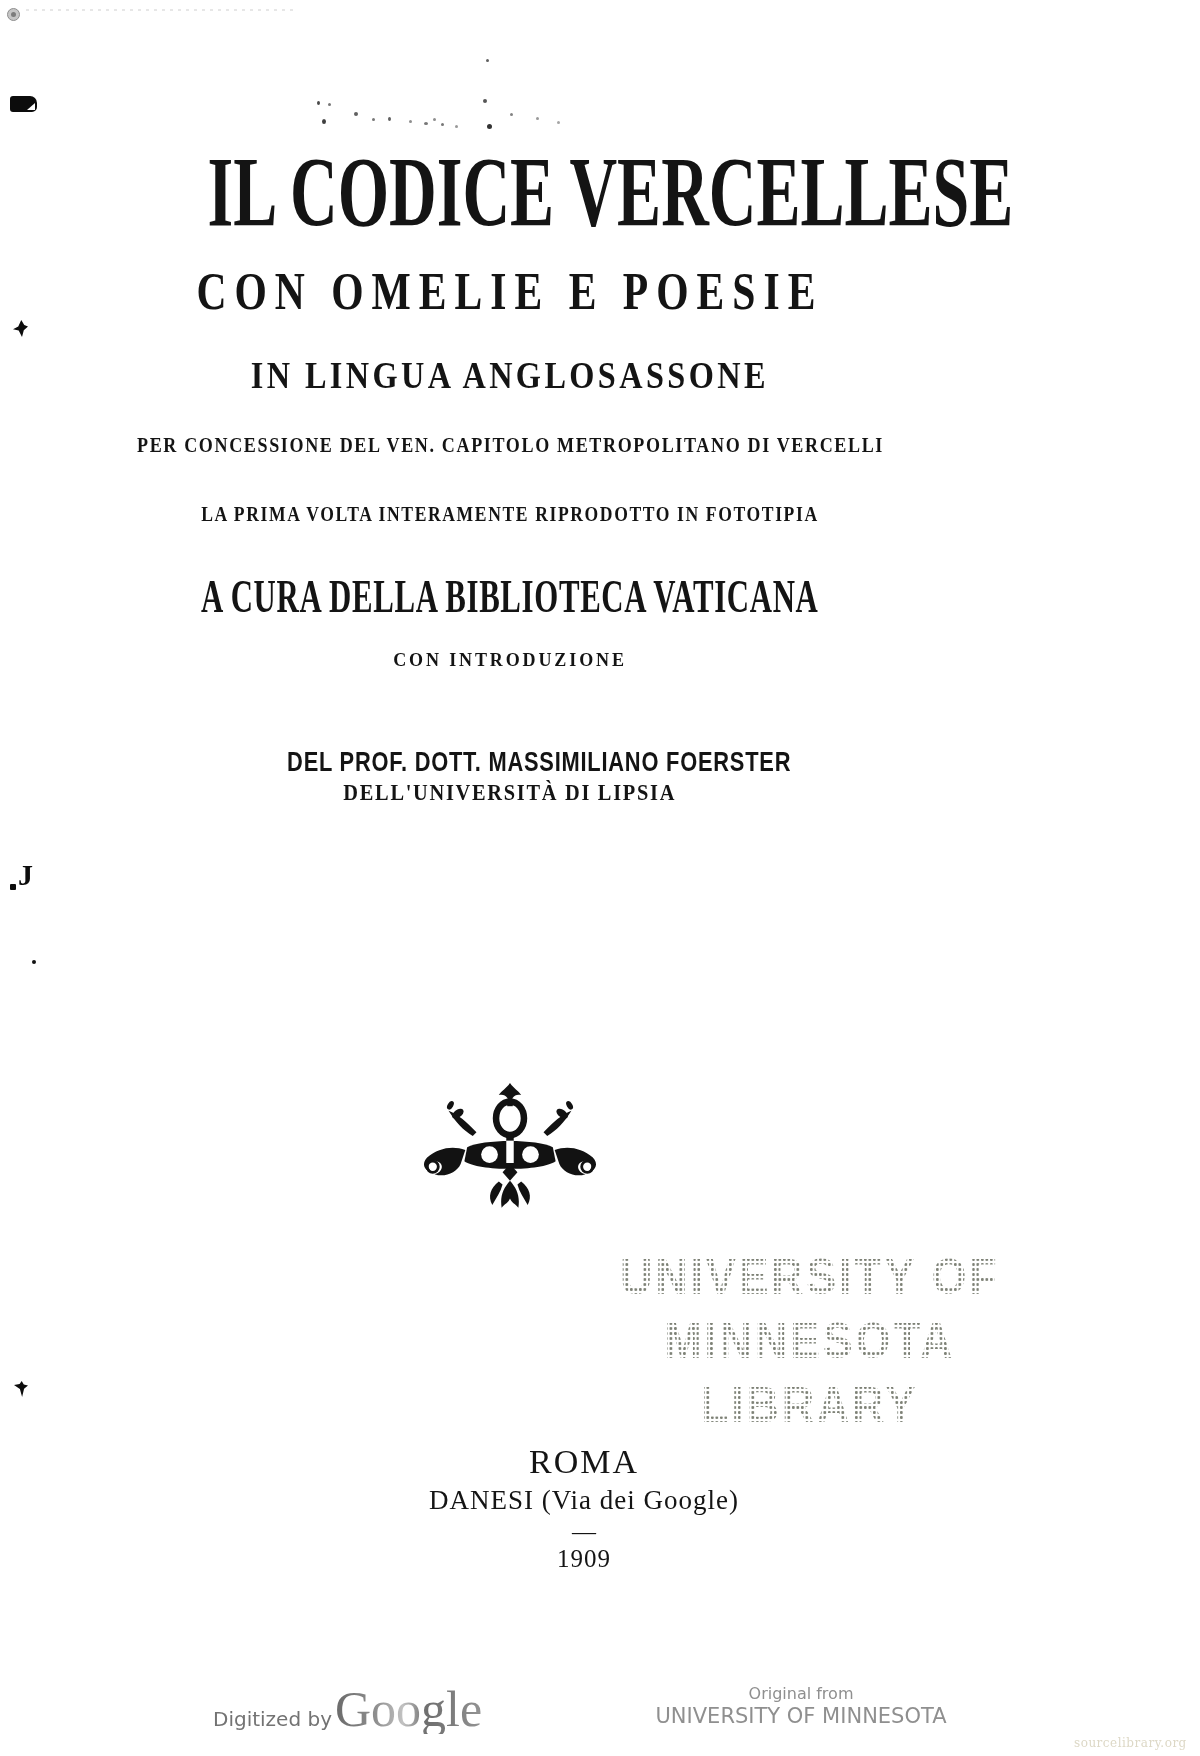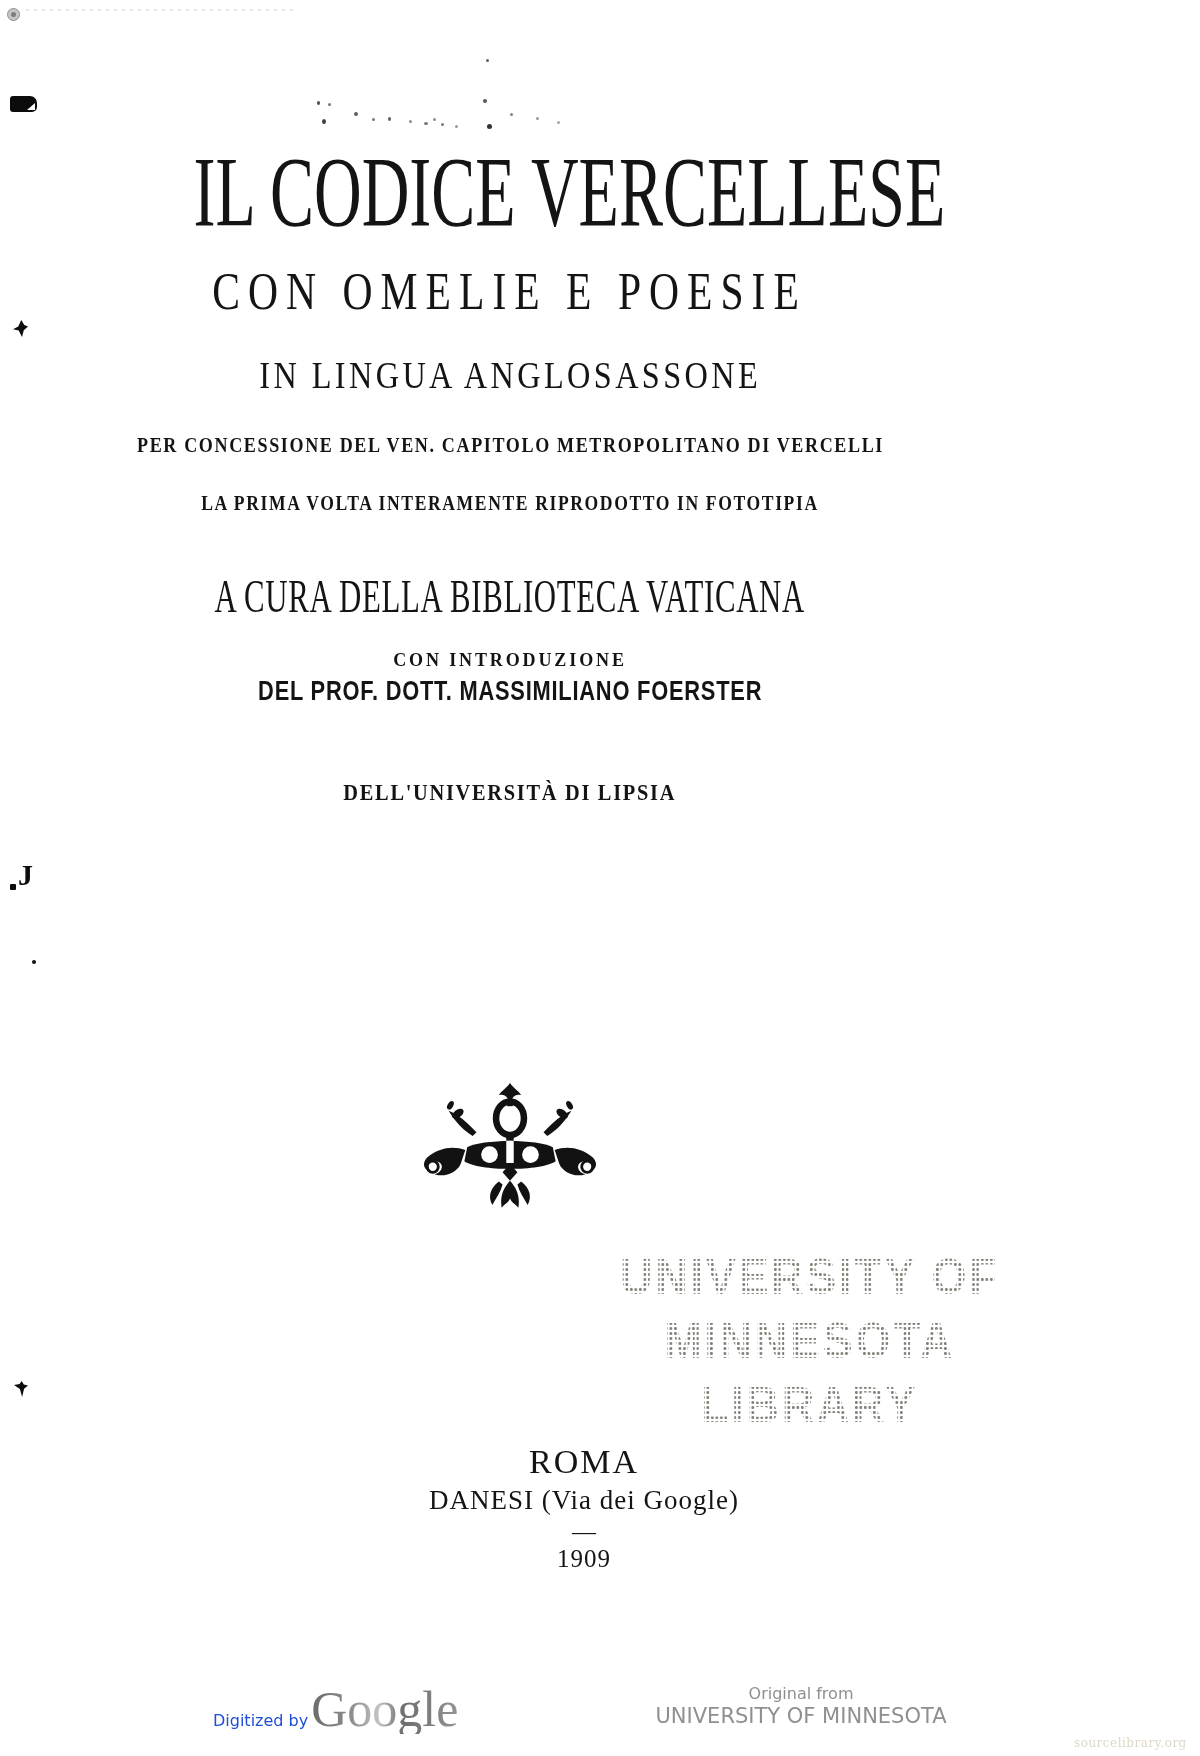--- a/index.html
+++ b/index.html
@@ -2,37 +2,37 @@
 <html><head>
 <meta charset="utf-8">
 <style>
   html,body{margin:0;padding:0;}
   body{
     width:1200px;height:1756px;background:#ffffff;position:relative;overflow:hidden;
     font-family:"Liberation Serif", serif;color:#141414;
   }
   .abs{position:absolute;}
   
-  .cline{position:absolute;left:0;width:1020px;text-align:center;white-space:nowrap;}
+  .cline{position:absolute;left:0;width:1020px;text-align:center;white-space:nowrap;font-weight:bold;}
   .sq{display:inline-block;transform-origin:50% 50%;}
   .t-main   {top:142px;font-size:100px;line-height:1;}
   .t-main   .sq{transform:scaleX(0.66);}
   .t-sub    {top:266px;font-size:52px;line-height:1;}
   .t-sub    .sq{transform:scaleX(0.80);letter-spacing:10px;}
   .t-lang   {top:356px;font-size:38px;line-height:1;}
   .t-lang   .sq{transform:scaleX(0.85);letter-spacing:4px;}
   .t-conc   {top:434px;font-size:22px;line-height:1;font-weight:bold;}
   .t-conc   .sq{transform:scaleX(0.82);letter-spacing:2px;}
-  .t-repr   {top:492px;font-size:22px;line-height:1;font-weight:bold;}
+  .t-repr   {top:503px;font-size:22px;line-height:1;font-weight:bold;}
   .t-repr   .sq{transform:scaleX(0.80);letter-spacing:2px;}
   .t-cura   {top:574px;font-size:46px;line-height:1;}
   .t-cura   .sq{transform:scaleX(0.67);letter-spacing:1px;}
   .t-intro  {top:650px;font-size:19px;line-height:1;font-weight:bold;}
   .t-intro  .sq{transform:scaleX(0.95);letter-spacing:3px;}
-  .t-auth   {top:677px;font-size:28px;line-height:1;font-weight:bold;font-family:"Liberation Sans",sans-serif;}
+  .t-auth   {top:748px;font-size:28px;line-height:1;font-weight:bold;font-family:"Liberation Sans",sans-serif;padding-left:29px;}
   .t-auth   .sq{transform:scaleX(0.78);letter-spacing:1px;}
   .t-affil  {top:780px;font-size:24px;line-height:1;font-weight:bold;}
   .t-affil  .sq{transform:scaleX(0.85);letter-spacing:2px;}
 
   
   .iline{position:absolute;left:12px;width:1144px;text-align:center;white-space:nowrap;}
   .i-city{top:1443px;font-size:34px;letter-spacing:2px;}
   .i-pub {top:1485px;font-size:27px;letter-spacing:1px;}
   .i-dash{top:1518px;font-size:24px;}
   .i-year{top:1545px;font-size:25px;letter-spacing:1px;}
@@ -48,21 +48,21 @@
     -webkit-background-clip:text;background-clip:text;}
   @supports not ((-webkit-background-clip:text) or (background-clip:text)){
     .stamp-line .sq{color:rgba(95,100,86,.5);background:none;}
   }
 
   
   .ornament{position:absolute;left:415px;top:1082px;width:190px;height:135px;}
 
   
   .digitized{position:absolute;left:213px;top:1684px;display:flex;align-items:baseline;}
-  .digitized-label{font-family:"DejaVu Sans",sans-serif;font-size:16px;color:#1d4ed8;}
+  .digitized-label{font-family:"DejaVu Sans",sans-serif;font-size:20px;color:#737373;}
   .google-logo{font-family:"Liberation Serif",serif;font-size:50px;line-height:1;margin-left:3px;
     color:transparent;
     background-image:linear-gradient(90deg,#6a6a6a 0%,#8f8f8f 28%,#c2c2c2 46%,#6f6f6f 62%,#7d7d7d 80%,#949494 100%);
     -webkit-background-clip:text;background-clip:text;}
   @supports not ((-webkit-background-clip:text) or (background-clip:text)){
     .google-logo{color:#7d7d7d;background:none;}
   }
   .origin{position:absolute;left:0;top:1684px;width:1602px;text-align:center;
     font-family:"DejaVu Sans",sans-serif;color:#8f8f8f;}
   .origin .l1{font-size:16px;line-height:1.2;}

